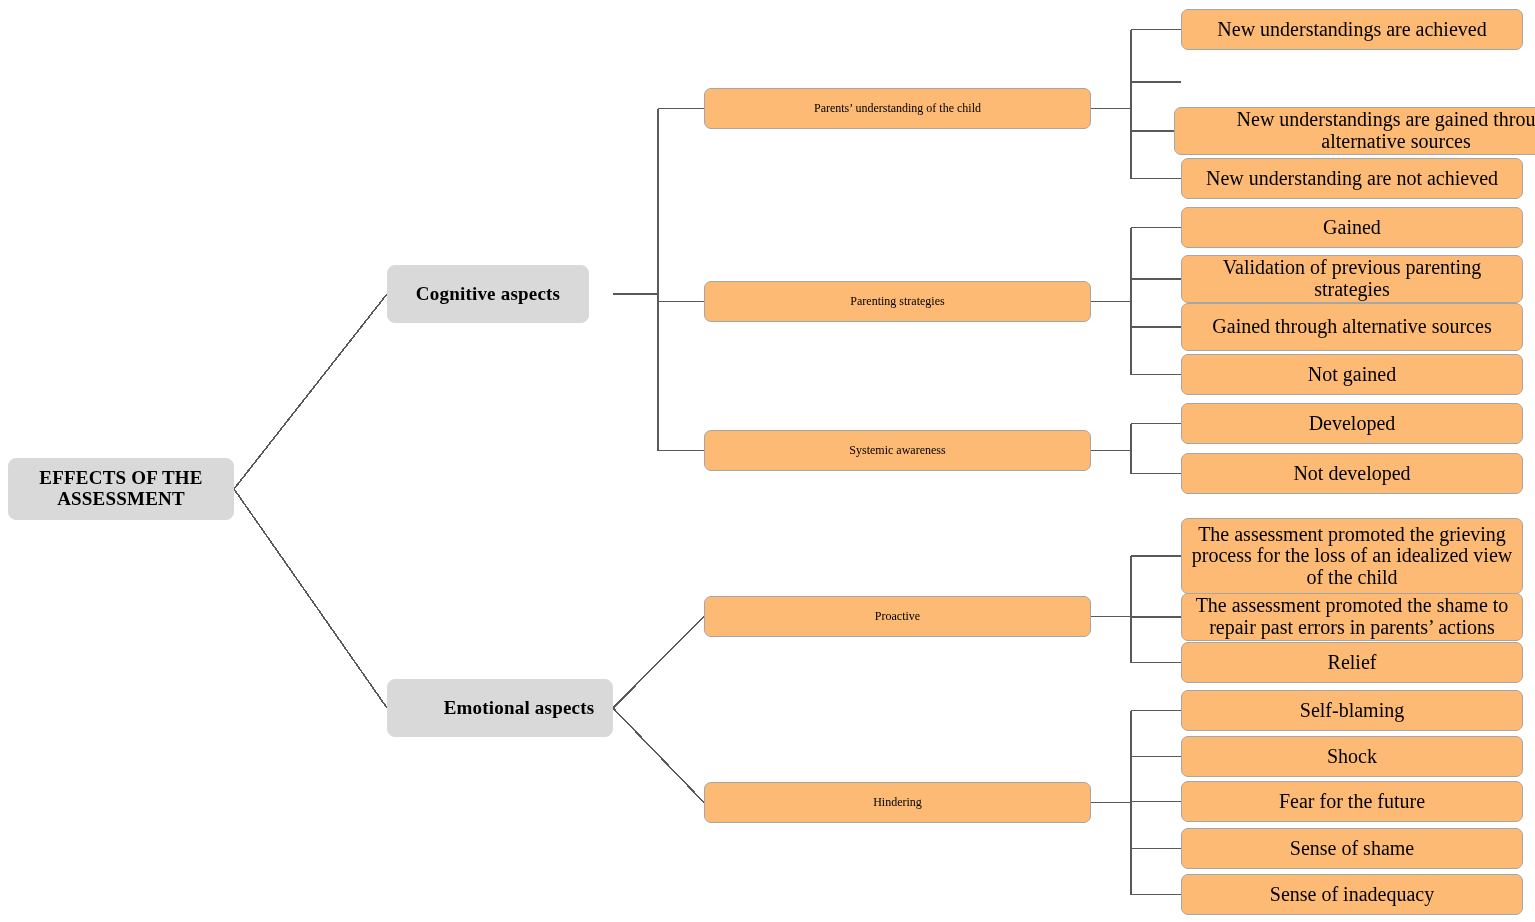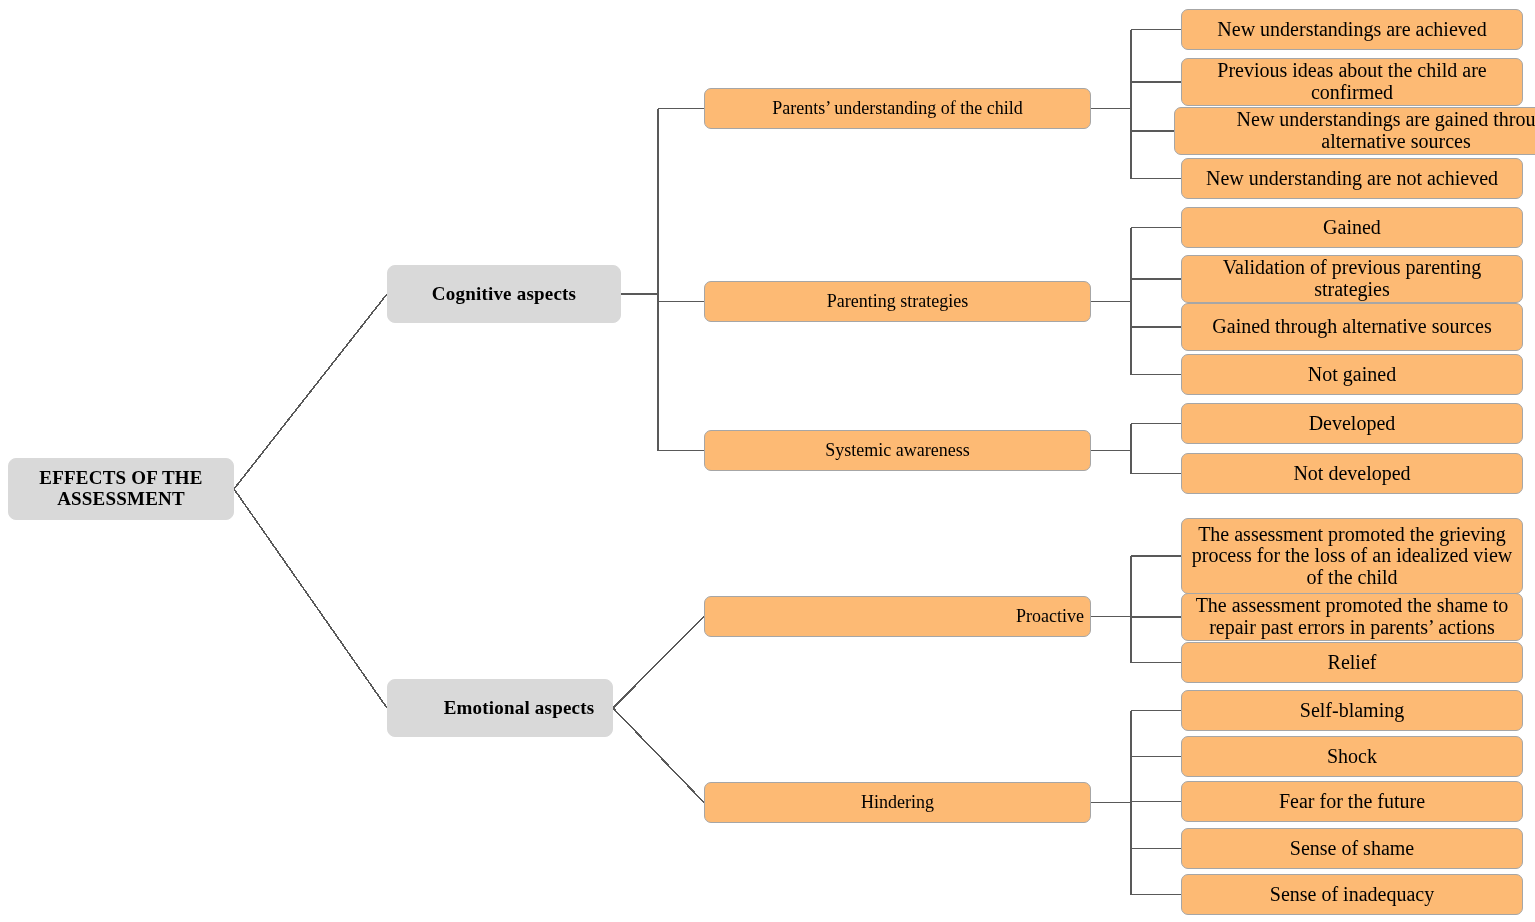--- a/index.html
+++ b/index.html
@@ -50,21 +50,21 @@
   }
   .n-root { font-size: 19px; letter-spacing: .2px; }
   .n-cat  { font-size: 19px; letter-spacing: .2px; }
   
   .n-mid, .n-leaf {
     background: #fdba74;
     border: 1.6px solid #a6a6a6;
     border-radius: 7px;
     font-weight: normal;
   }
-  .n-mid  { font-size: 18px; }
+  .n-mid  { font-size: 12px; }
   .n-leaf { font-size: 20px; }
 </style>
 </head>
 <body>
 
 <div id="canvas">
   <svg id="edges" viewBox="0 0 1535 922" xmlns="http://www.w3.org/2000/svg">
       <line x1="234" y1="489" x2="387" y2="294" stroke="#595959" stroke-width="1.6" shape-rendering="crispEdges"></line>
       <line x1="658" y1="108.5" x2="704" y2="108.5" stroke="#595959" stroke-width="1.6" shape-rendering="crispEdges"></line>
       <line x1="1131" y1="29.5" x2="1181" y2="29.5" stroke="#595959" stroke-width="1.6" shape-rendering="crispEdges"></line>
@@ -99,31 +99,28 @@
       <line x1="1131" y1="848.5" x2="1181" y2="848.5" stroke="#595959" stroke-width="1.6" shape-rendering="crispEdges"></line>
       <line x1="1131" y1="894.5" x2="1181" y2="894.5" stroke="#595959" stroke-width="1.6" shape-rendering="crispEdges"></line>
       <line x1="1131" y1="710.5" x2="1131" y2="894.5" stroke="#595959" stroke-width="1.6" shape-rendering="crispEdges"></line>
       <line x1="1091" y1="802.5" x2="1131" y2="802.5" stroke="#595959" stroke-width="1.6" shape-rendering="crispEdges"></line>
       <line x1="613" y1="708" x2="704" y2="616.5" stroke="#595959" stroke-width="1.6" shape-rendering="crispEdges"></line>
       <line x1="613" y1="708" x2="704" y2="802.5" stroke="#595959" stroke-width="1.6" shape-rendering="crispEdges"></line>
     </svg>
 <div class="node n-root" style="left: 8px; top: 458px; width: 226px; height: 62px;">
       <span class="lbl">EFFECTS OF THE ASSESSMENT</span>
     </div>
-    <div class="node n-cat" style="left: 387px; top: 265px; width: 234px; height: 58px;">
+    <div class="node n-cat" style="left: 387px; top: 265px; width: 202px; height: 58px;">
       <span class="lbl">Cognitive aspects</span>
     </div>
     <div class="node n-mid" style="left: 704px; top: 88px; width: 387px; height: 41px;">
       <span class="lbl">Parents’ understanding of the child</span>
     </div>
     <div class="node n-leaf" style="left: 1181px; top: 9px; width: 342px; height: 41px;">
       <span class="lbl">New understandings are achieved</span>
-    </div>
-    <div class="node n-leaf" style="left: 1181px; top: 58px; width: 342px; height: 48px;">
-      <span class="lbl">Previous ideas about the child are confirmed</span>
     </div>
     <div class="node n-leaf" style="left: 1174px; top: 107px; width: 396px; height: 48px; padding-left: 48px;">
       <span class="lbl">New understandings are gained through alternative sources</span>
     </div>
     <div class="node n-leaf" style="left: 1181px; top: 158px; width: 342px; height: 41px;">
       <span class="lbl">New understanding are not achieved</span>
     </div>
     <div class="node n-mid" style="left: 704px; top: 281px; width: 387px; height: 41px;">
       <span class="lbl">Parenting strategies</span>
     </div>
@@ -144,21 +141,21 @@
     </div>
     <div class="node n-leaf" style="left: 1181px; top: 403px; width: 342px; height: 41px;">
       <span class="lbl">Developed</span>
     </div>
     <div class="node n-leaf" style="left: 1181px; top: 453px; width: 342px; height: 41px;">
       <span class="lbl">Not developed</span>
     </div>
     <div class="node n-cat" style="left: 387px; top: 679px; width: 226px; height: 58px; padding-left: 38px;">
       <span class="lbl">Emotional aspects</span>
     </div>
-    <div class="node n-mid" style="left: 704px; top: 596px; width: 387px; height: 41px; text-align: right;">
+    <div class="node n-mid" style="left: 704px; top: 596px; width: 387px; height: 41px;">
       <span class="lbl">Proactive</span>
     </div>
     <div class="node n-leaf" style="left: 1181px; top: 518px; width: 342px; height: 76px;">
       <span class="lbl">The assessment promoted the grieving process for the loss of an idealized view of the child</span>
     </div>
     <div class="node n-leaf" style="left: 1181px; top: 593px; width: 342px; height: 48px;">
       <span class="lbl">The assessment promoted the shame to repair past errors in parents’ actions</span>
     </div>
     <div class="node n-leaf" style="left: 1181px; top: 642px; width: 342px; height: 41px;">
       <span class="lbl">Relief</span>

